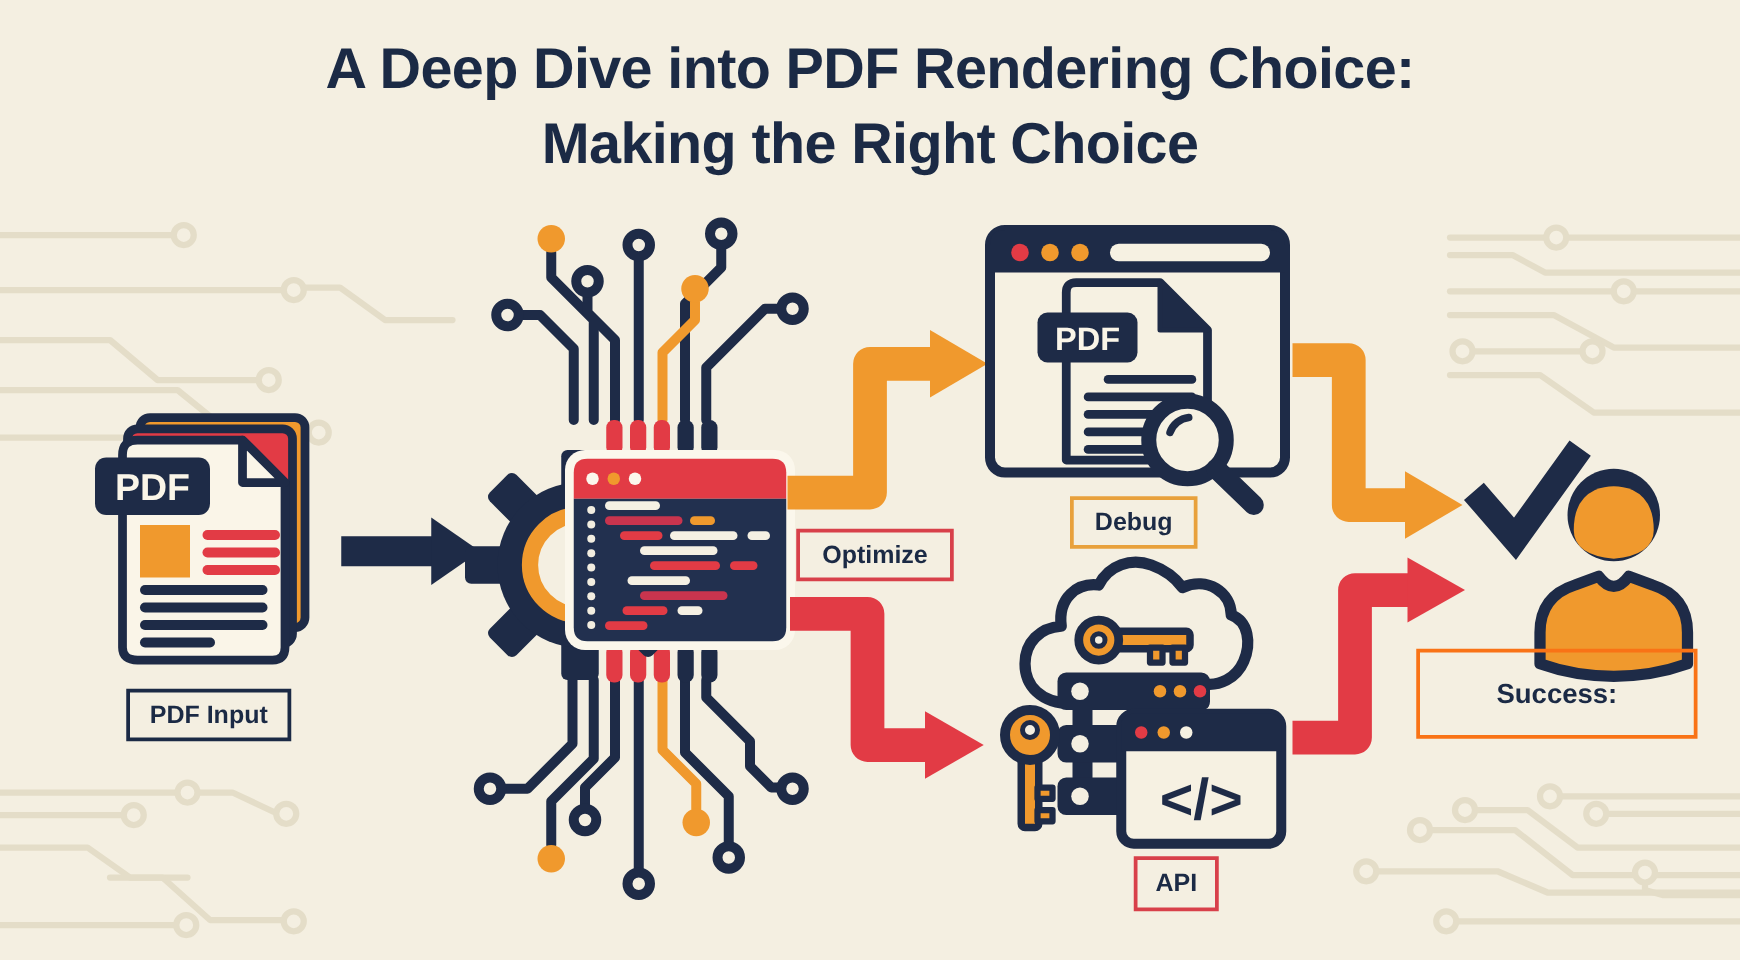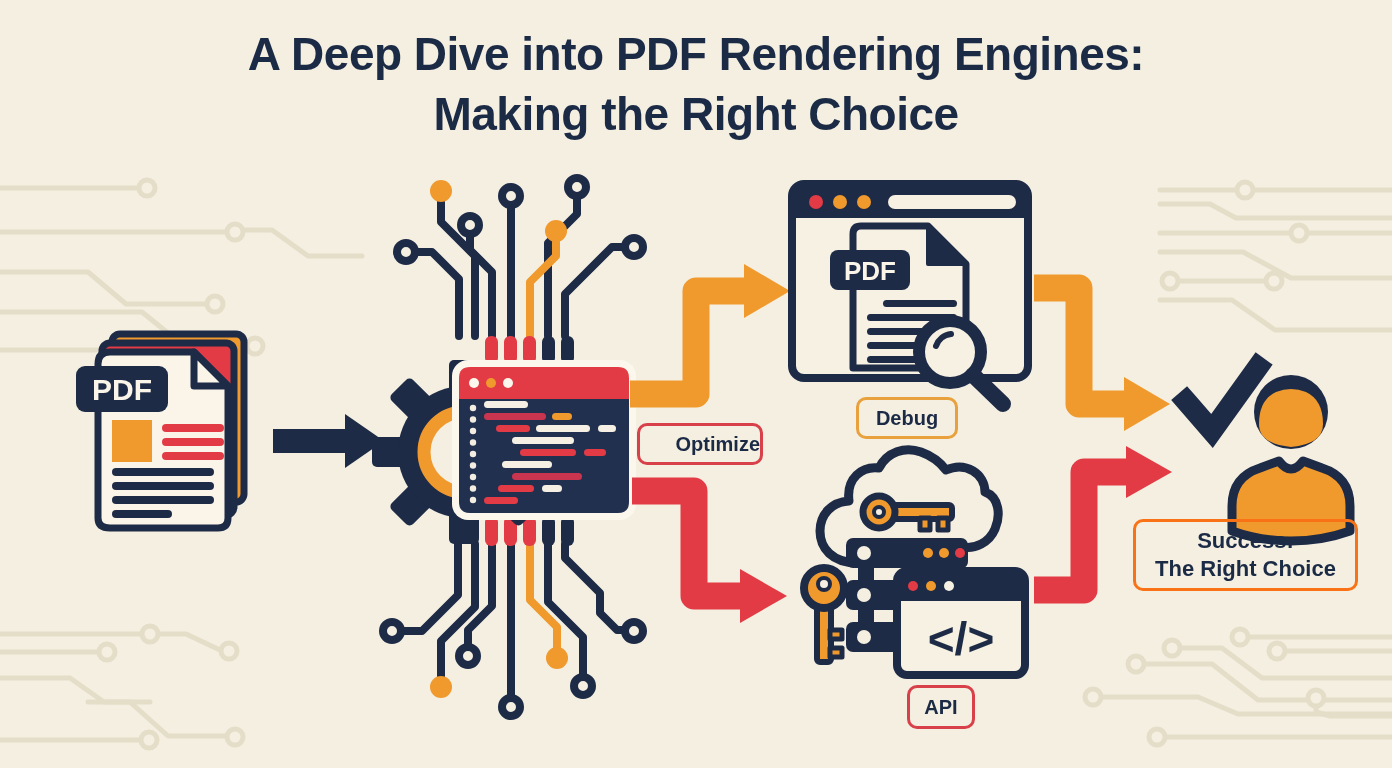--- a/index.html
+++ b/index.html
@@ -8,25 +8,25 @@
     overflow:hidden;font-family:"Liberation Sans",sans-serif;
   }
   .art{position:absolute;left:0;top:0;}
   .title{
     position:absolute;left:0;top:24px;width:100%;
     text-align:center;color:#1B2A45;font-weight:bold;
     font-size:46px;line-height:60px;letter-spacing:-0.5px;
   }
   .label{
     position:absolute;display:flex;flex-direction:column;align-items:center;justify-content:center;
-    border-radius:10px;color:#1B2A45;font-weight:bold;font-size:20px;background:transparent;
+    border-radius:0;color:#1B2A45;font-weight:bold;font-size:20px;background:transparent;
     text-align:center;
   }
   .label-pdf-input{left:101px;top:551px;width:126px;height:36px;border:3px solid #1B2A45;}
-  .label-optimize{left:637px;top:423px;width:120px;height:36px;border:3px solid #D8404A;align-items:flex-end;}
+  .label-optimize{left:637px;top:423px;width:120px;height:36px;border:3px solid #D8404A;}
   .label-debug{left:856px;top:397px;width:96px;height:36px;border:3px solid #E8A13C;}
   .label-api{left:883px;top:685px;width:62px;height:38px;border:3px solid #D8404A;margin-left:24px;}
   .label-success{left:1133px;top:519px;width:219px;height:66px;border:3px solid #f97316;font-size:22px;line-height:28px;}
 </style>
 </head>
 <body>
 
 <div class="canvas">
 
 <svg class="art" width="1392" height="768" viewBox="0 0 1392 768">
@@ -300,31 +300,33 @@
     <path d="M1186,401 L1212,431 L1258,367" stroke="#1E2B47" stroke-width="21" fill="none" stroke-linecap="square" stroke-linejoin="miter"></path>
   </g>
   <g>
     <circle cx="1291" cy="412" r="37" fill="#1E2B47"></circle>
     <path d="M1259,424 Q1259,400 1276,392 Q1291,386 1306,392 Q1323,400 1323,424 Q1323,444 1291,447 Q1259,444 1259,424 Z" fill="#F0992D"></path>
     <path d="M1232,531 V506 Q1232,477 1260,468 L1279,461 Q1291,477 1303,461 L1322,468 Q1350,477 1350,506 V531 Q1322,541 1291,541 Q1260,541 1232,531 Z" fill="#F0992D" stroke="#1E2B47" stroke-width="9" stroke-linejoin="round"></path>
   </g>
 </svg>
 
 <div class="title">
-  <div>A Deep Dive into PDF Rendering Engines:</div>
+  <div>A Deep Dive into PDF Rendering Choice:</div>
   <div>Making the Right Choice</div>
 </div>
 
+<div class="label label-pdf-input">
+  <span>PDF Input</span>
+</div>
 <div class="label label-optimize">
   <span>Optimize</span>
 </div>
 <div class="label label-debug">
   <span>Debug</span>
 </div>
 <div class="label label-api">
   <span>API</span>
 </div>
 <div class="label label-success">
   <span>Success:</span>
-  <span>The Right Choice</span>
 </div>
 
 </div>
 
 </body></html>

